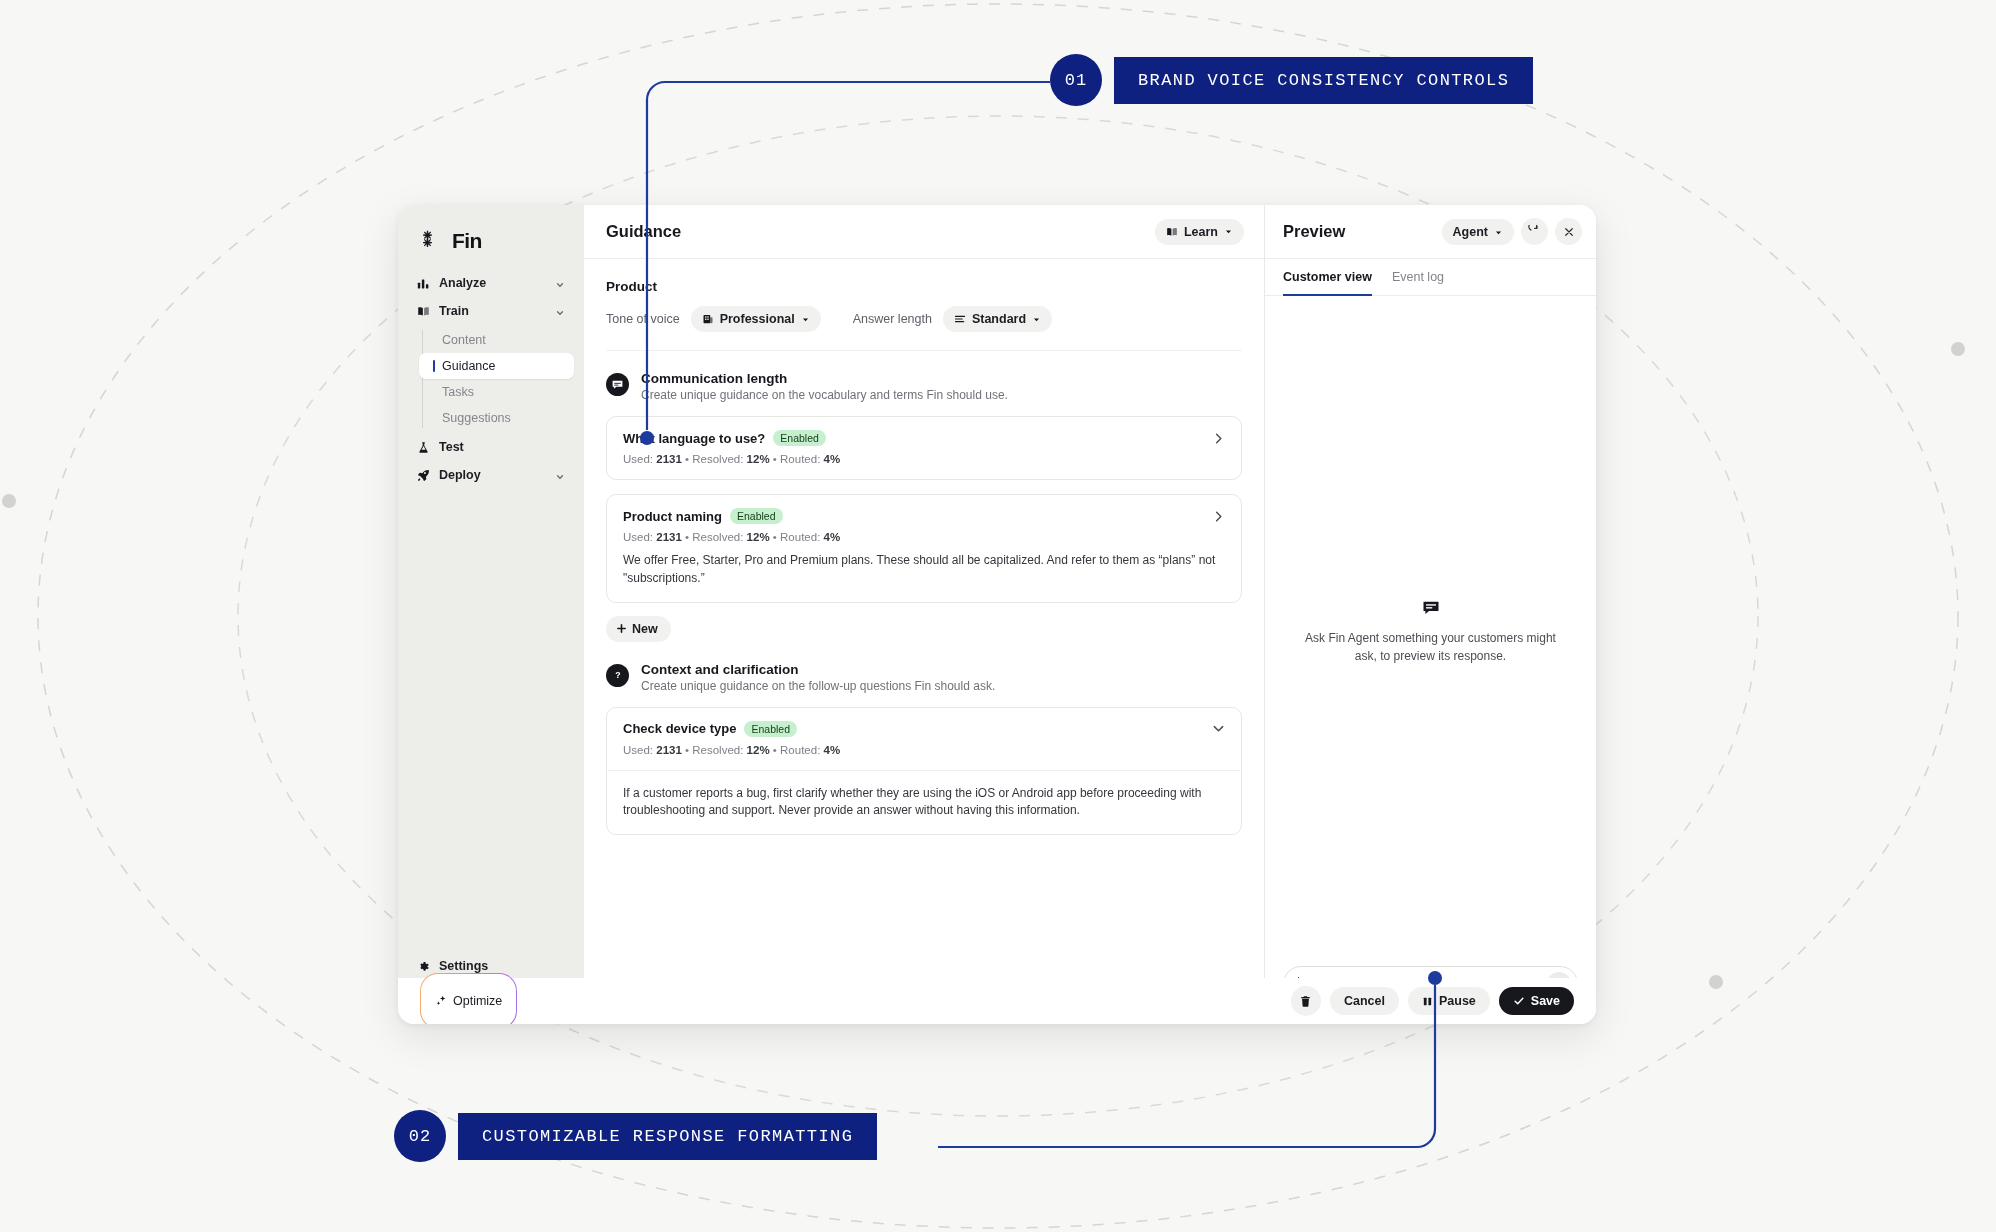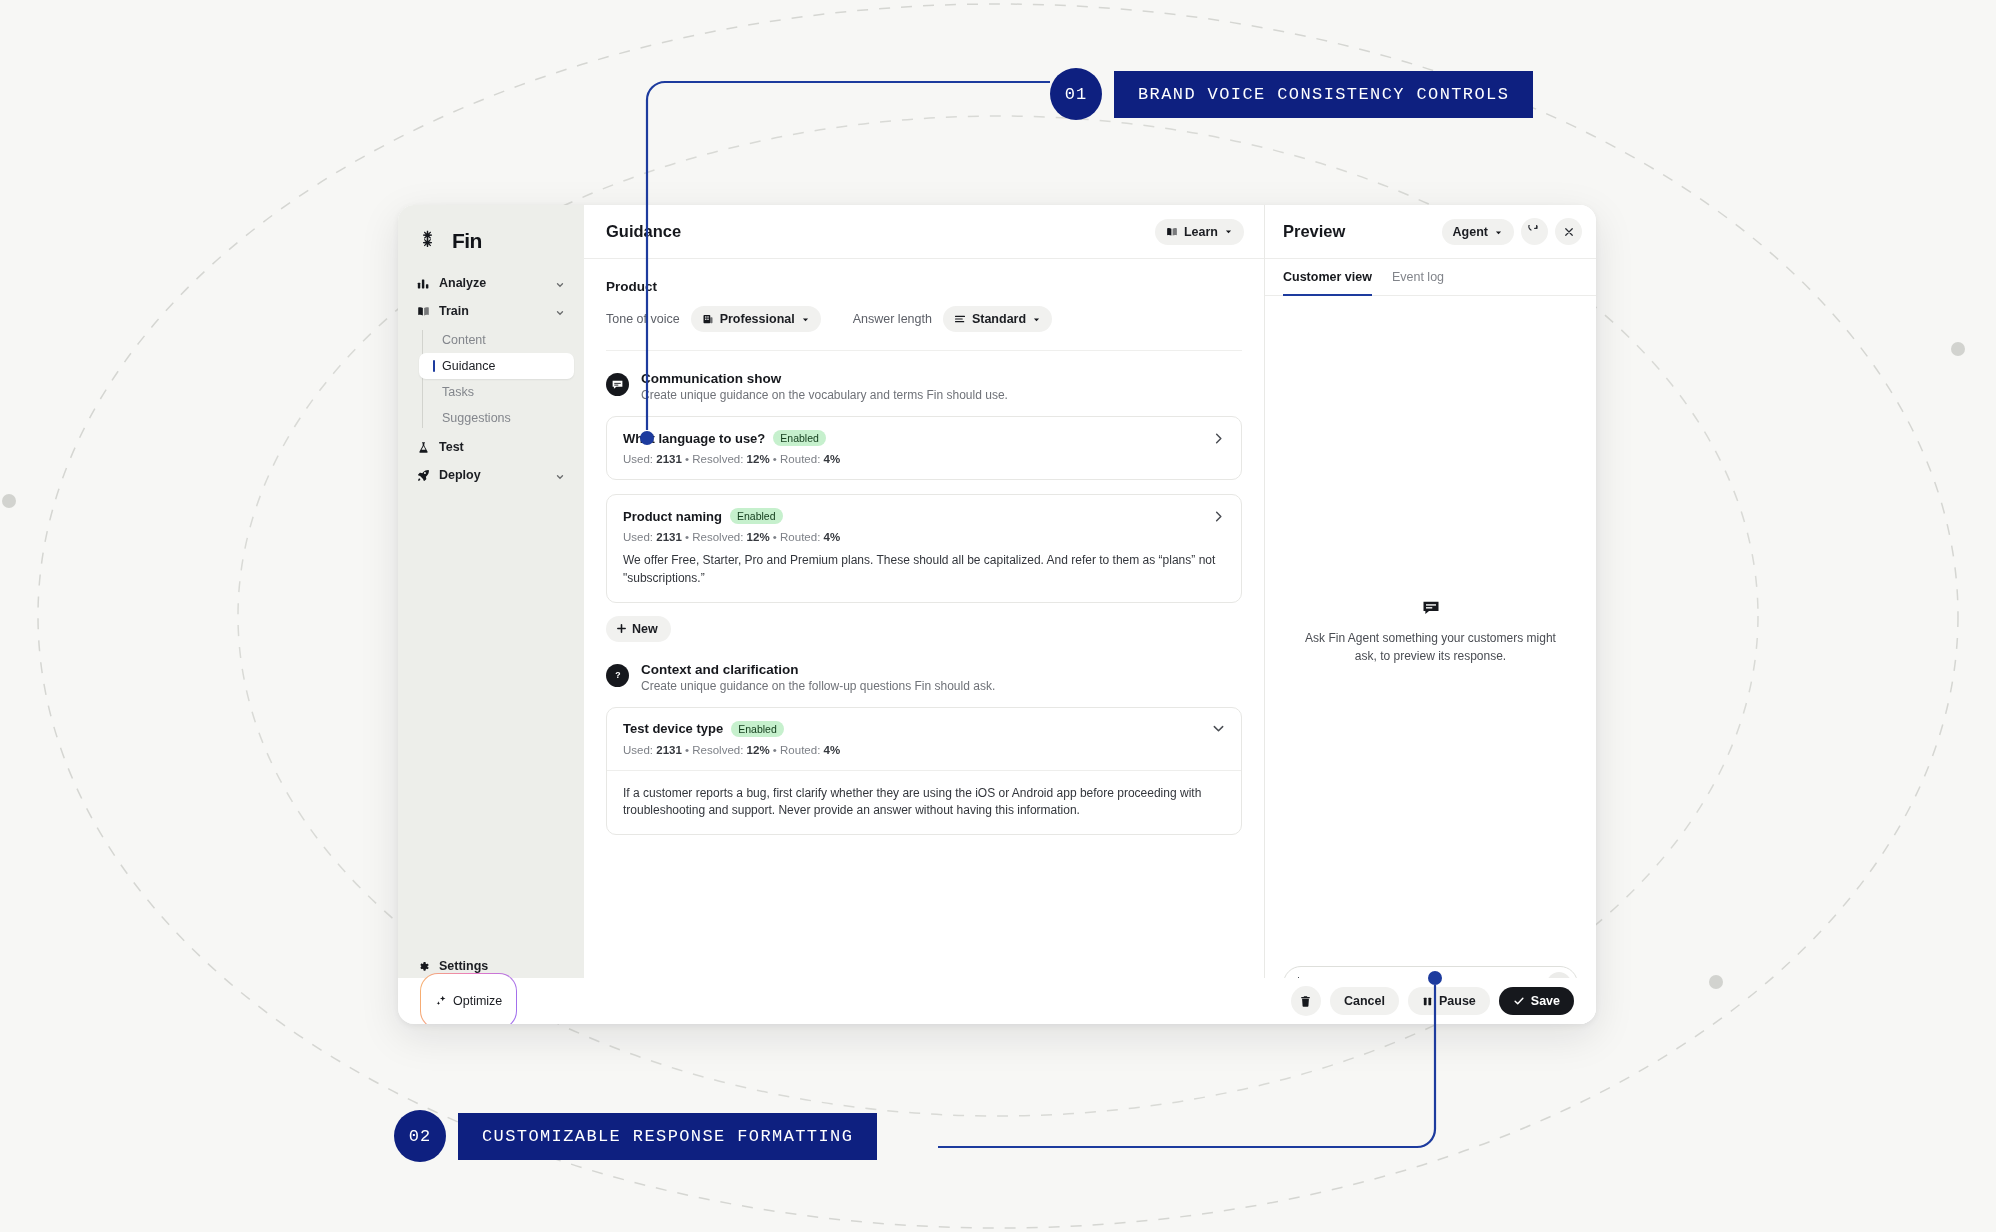--- a/index.html
+++ b/index.html
@@ -395,21 +395,21 @@
   .callout-bar {
     background: #0e2080;
     color: #fff;
     font-family: "Liberation Mono", monospace;
     font-size: 17px;
     letter-spacing: 1.4px;
     padding: 14px 24px;
     margin-left: 12px;
     white-space: nowrap;
   }
-  #callout-1 { left: 1050px; top: 68px; }
+  #callout-1 { left: 1050px; top: 54px; }
   #callout-2 { left: 394px; top: 1110px; }
 
   #connectors { position: absolute; inset: 0; width: 1996px; height: 1232px; pointer-events: none; z-index: 15; }
 </style>
 </head>
 <body>
 
 <svg id="bg-decor" viewBox="0 0 1996 1232">
   <ellipse cx="998" cy="616" rx="960" ry="612" fill="none" stroke="#d5d6d2" stroke-width="1.5" stroke-dasharray="11 11"></ellipse>
   <ellipse cx="998" cy="616" rx="760" ry="500" fill="none" stroke="#d9dad6" stroke-width="1.5" stroke-dasharray="11 11"></ellipse>
@@ -582,21 +582,21 @@
       
       <div class="sec-head">
         <span class="sec-icon">
           <svg width="13" height="13" viewBox="0 0 16 16" fill="#fff">
               <path d="M2 3.5h12v7.3H6.6L3.6 13.2v-2.4H2z"></path>
               <rect x="4" y="6" width="8" height="1.1" fill="#16181d"></rect>
               <rect x="4" y="8.2" width="5" height="1.1" fill="#16181d"></rect>
             </svg>
         </span>
         <div>
-          <div class="sec-title">Communication show</div>
+          <div class="sec-title">Communication length</div>
           <div class="sec-sub">Create unique guidance on the vocabulary and terms Fin should use.</div>
         </div>
       </div>
 
       <div class="card">
         <div class="card-inner">
           <div class="card-head">
             <span class="card-title">What language to use?</span>
             <span class="badge">Enabled</span>
             <span class="card-arrow">
@@ -657,21 +657,21 @@
         </span>
         <div>
           <div class="sec-title">Context and clarification</div>
           <div class="sec-sub">Create unique guidance on the follow-up questions Fin should ask.</div>
         </div>
       </div>
 
       <div class="card">
         <div class="card-inner">
           <div class="card-head">
-            <span class="card-title">Test device type</span>
+            <span class="card-title">Check device type</span>
             <span class="badge">Enabled</span>
             <span class="card-arrow">
               <svg width="13" height="13" viewBox="0 0 14 14" fill="none" stroke="#4a4d53" stroke-width="1.6" stroke-linecap="round" stroke-linejoin="round">
                   <path d="M2.5 5l4.5 4.5L11.5 5"></path>
                 </svg>
             </span>
           </div>
           <div class="card-meta">
             <span>Used:</span>
             <b>2131</b> •

